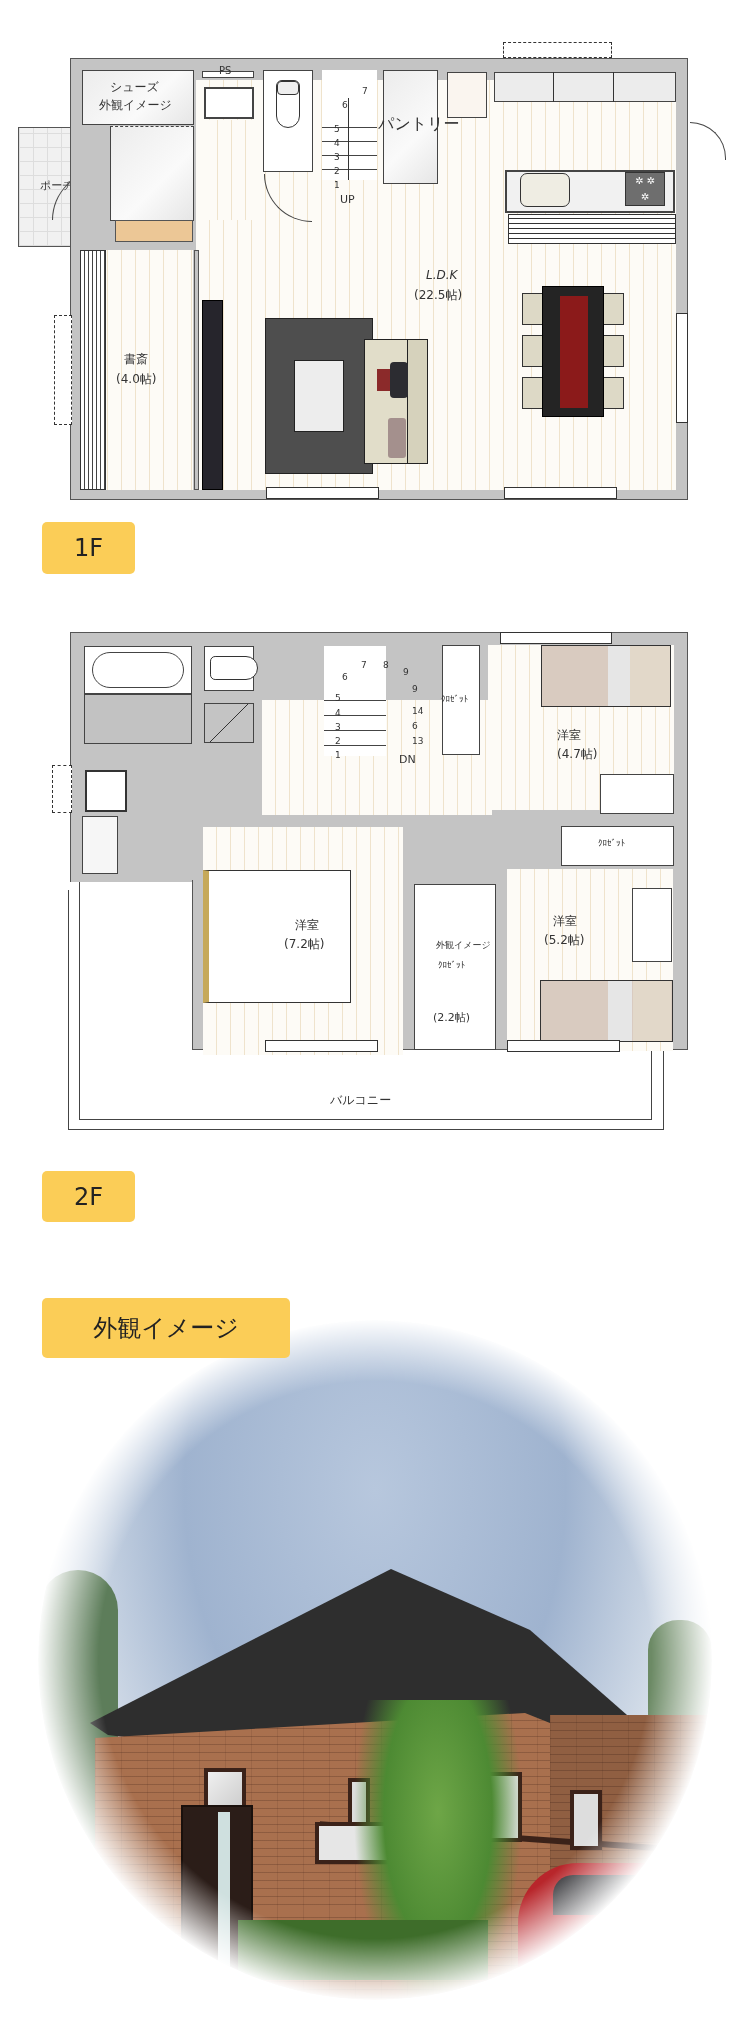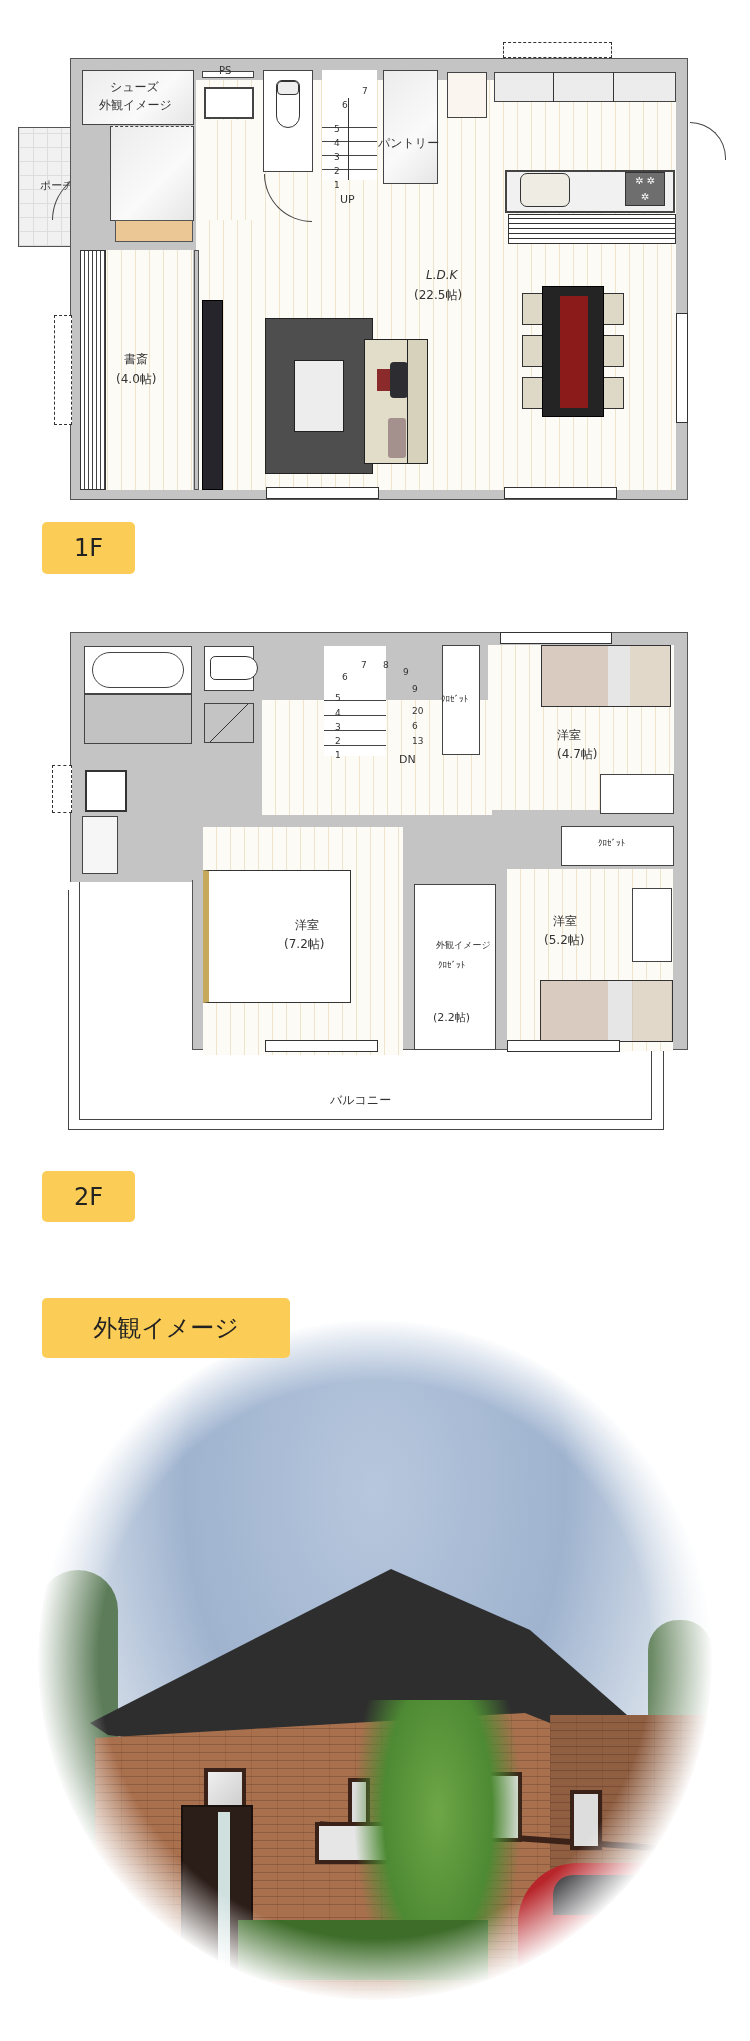--- a/index.html
+++ b/index.html
@@ -66,21 +66,21 @@
   <span class="num" style="left:334px;top:180px;">1</span>
   <span class="num" style="left:334px;top:166px;">2</span>
   <span class="num" style="left:334px;top:152px;">3</span>
   <span class="num" style="left:334px;top:138px;">4</span>
   <span class="num" style="left:334px;top:124px;">5</span>
   <span class="num" style="left:342px;top:100px;">6</span>
   <span class="num" style="left:362px;top:86px;">7</span>
   <span class="room-text" style="left:340px;top:192px;font-size:11px;">UP</span>
 
   <div class="gray-room" style="left:383px;top:70px;width:55px;height:114px;"></div>
-  <span class="room-text" style="left:378px;top:136px;font-size:12px;">パントリー</span>
+  <span class="room-text" style="left:378px;top:116px;font-size:16px;">パントリー</span>
 
   <div class="white" style="left:447px;top:72px;width:40px;height:46px;background:#faf5ef;"></div>
 
   <div class="white" style="left:494px;top:72px;width:182px;height:30px;background:#ececec;"></div>
   <div class="abs" style="left:553px;top:72px;width:1px;height:30px;background:#333;"></div>
   <div class="abs" style="left:613px;top:72px;width:1px;height:30px;background:#333;"></div>
   <div class="window" style="left:503px;top:42px;width:109px;height:16px;border-style:dashed;"></div>
 
   <div class="white" style="left:505px;top:170px;width:170px;height:43px;background:#f1f1f1;border-width:2px;"></div>
   <div class="abs" style="left:520px;top:173px;width:50px;height:34px;background:#efede3;border:1px solid #333;border-radius:7px;"></div>
@@ -156,21 +156,21 @@
   <span class="num" style="left:335px;top:750px;">1</span>
   <span class="num" style="left:335px;top:736px;">2</span>
   <span class="num" style="left:335px;top:722px;">3</span>
   <span class="num" style="left:335px;top:708px;">4</span>
   <span class="num" style="left:335px;top:693px;">5</span>
   <span class="num" style="left:342px;top:672px;">6</span>
   <span class="num" style="left:361px;top:660px;">7</span>
   <span class="num" style="left:383px;top:660px;">8</span>
   <span class="num" style="left:403px;top:667px;">9</span>
   <span class="num" style="left:412px;top:684px;">9</span>
-  <span class="num" style="left:412px;top:706px;">20</span>
+  <span class="num" style="left:412px;top:706px;">14</span>
   <span class="num" style="left:412px;top:721px;">6</span>
   <span class="num" style="left:412px;top:736px;">13</span>
   <span class="room-text" style="left:399px;top:752px;font-size:11px;">DN</span>
 
   <div class="white" style="left:442px;top:645px;width:38px;height:110px;"></div>
   <span class="room-text" style="left:441px;top:692px;font-size:9px;">ｸﾛｾﾞｯﾄ</span>
 
   <div class="floor" style="left:488px;top:645px;width:186px;height:165px;"></div>
   <div class="abs" style="left:541px;top:645px;width:130px;height:62px;background:#d9cbc0;border:1px solid #333;"></div>
   <div class="abs" style="left:608px;top:646px;width:22px;height:60px;background:#e6e6e6;"></div>

